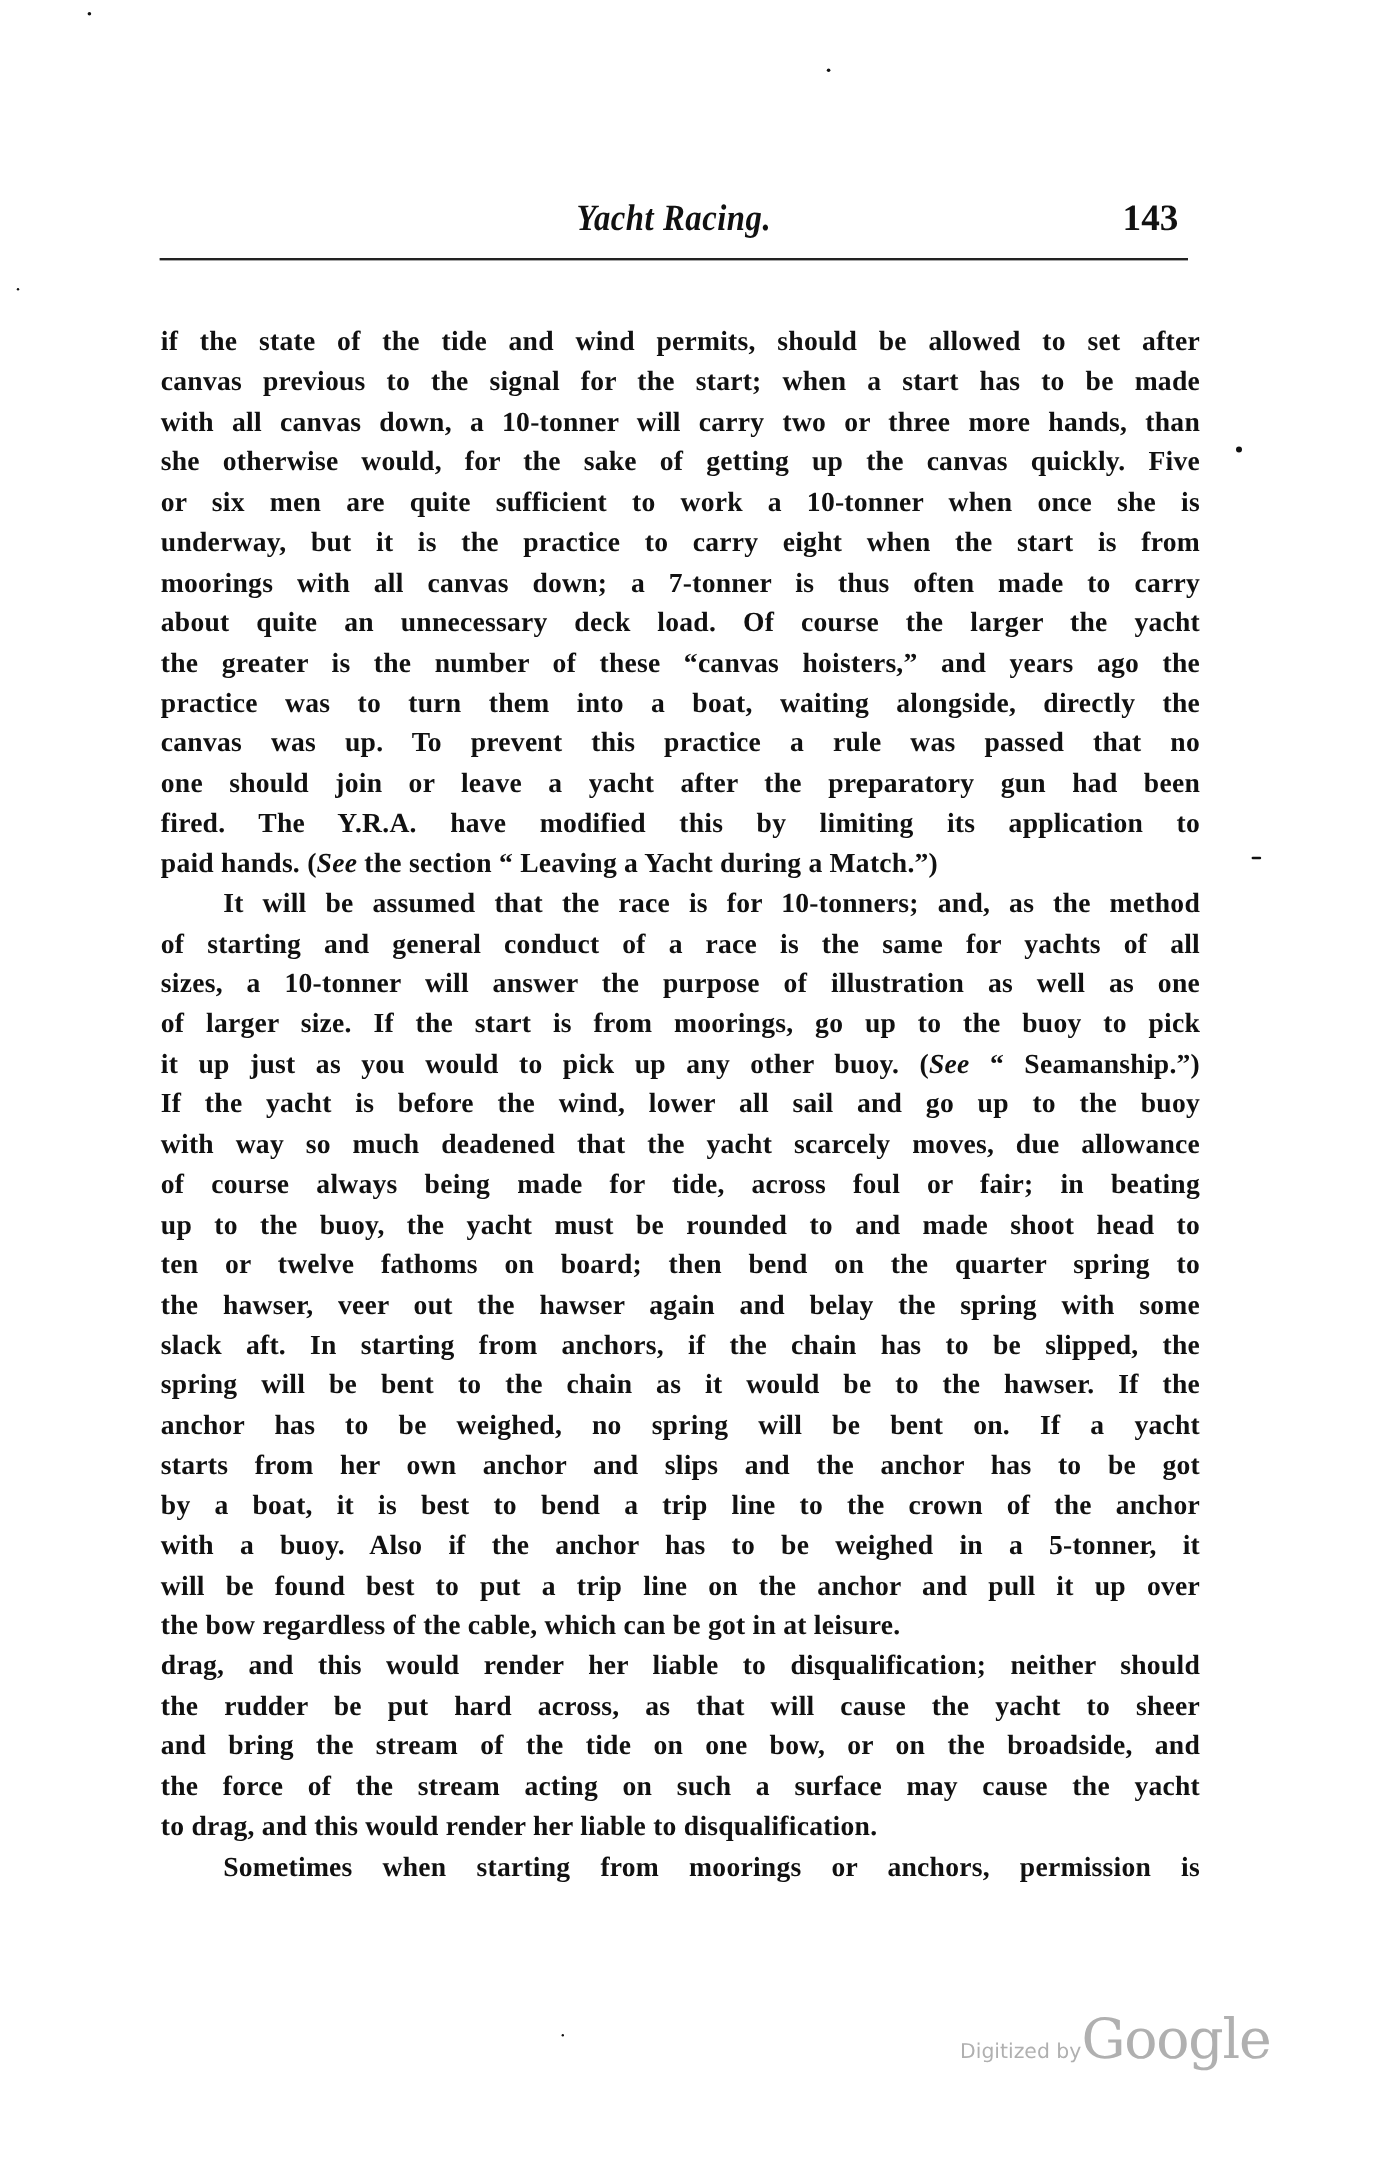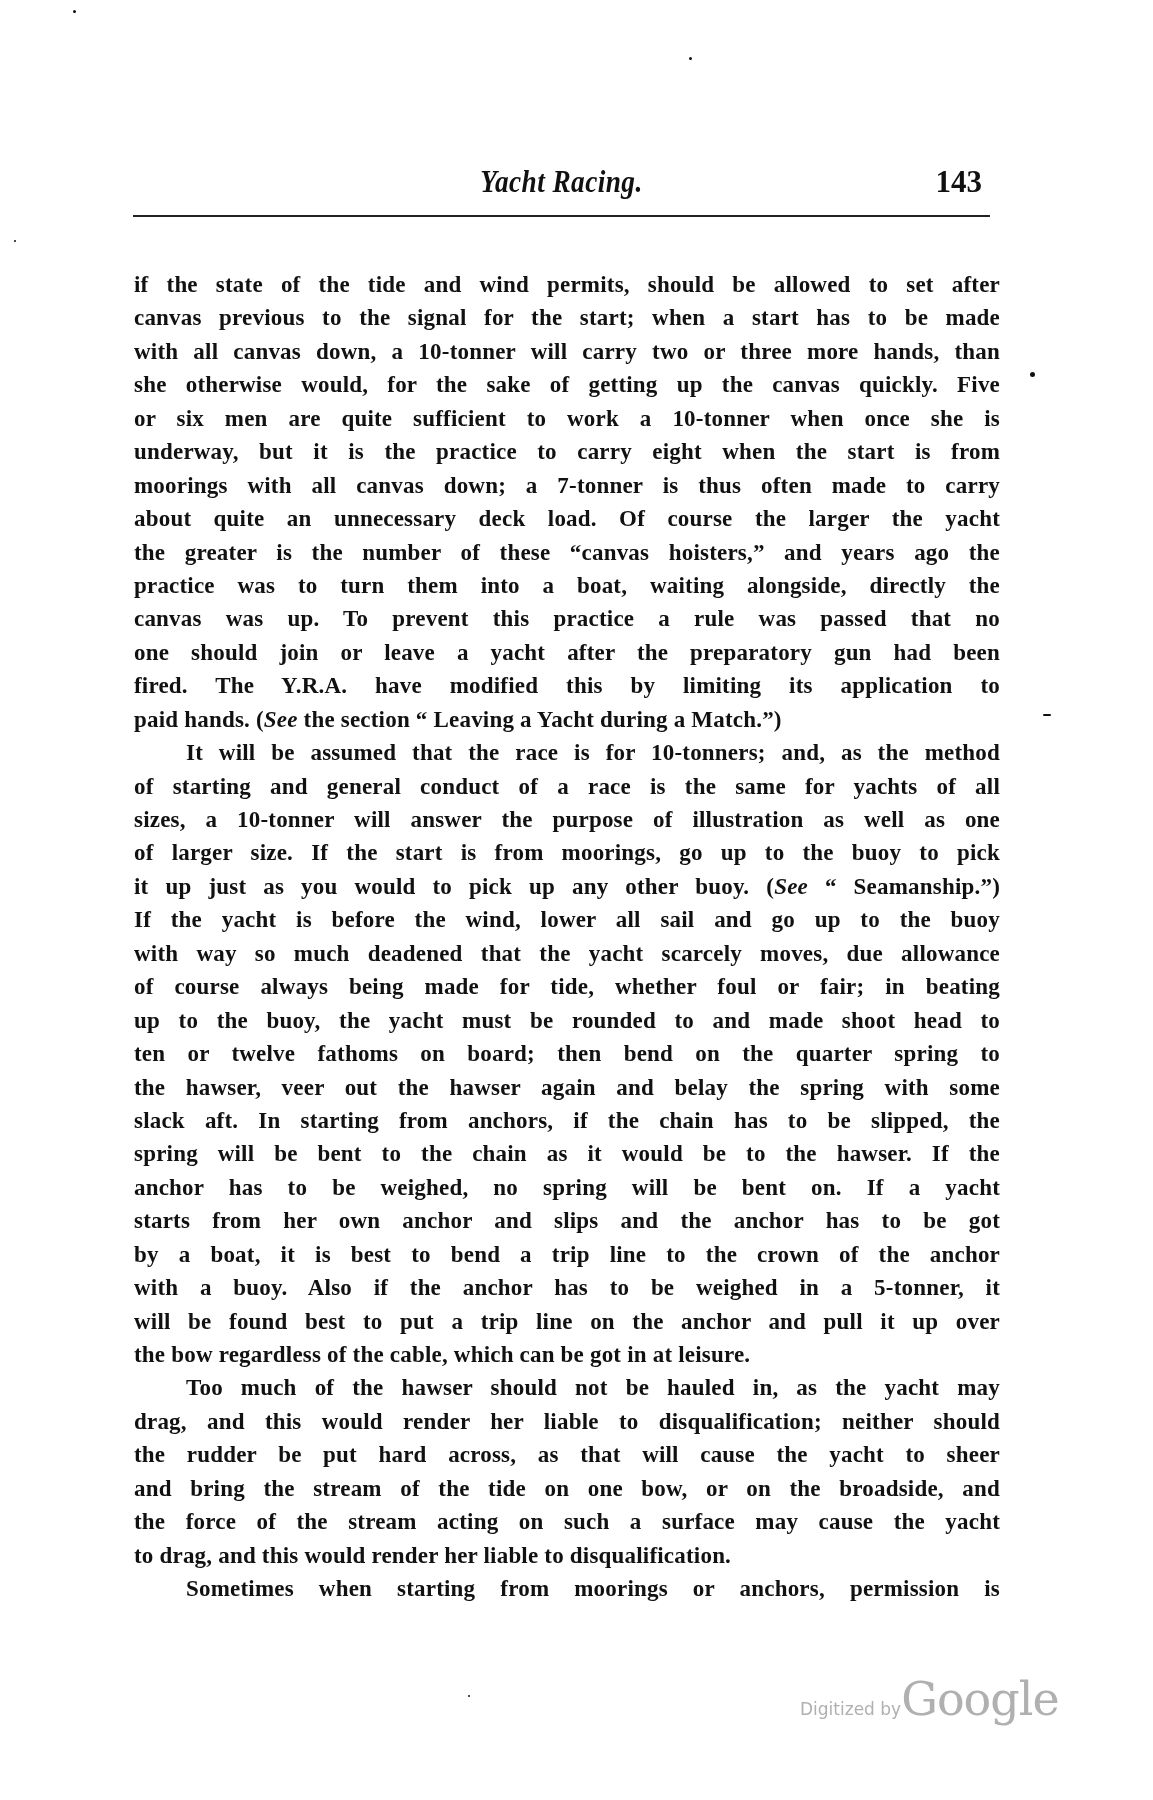--- a/index.html
+++ b/index.html
@@ -66,34 +66,33 @@
   <div class="line">fired.  The Y.R.A. have modified this by limiting its application to</div>
   <div class="line last"><span>paid hands.  (</span><i>See</i><span> the section “ Leaving a Yacht during a Match.”)</span></div>
 
   <div class="line indent">It will be assumed that the race is for 10-tonners; and, as the method</div>
   <div class="line">of starting and general conduct of a race is the same for yachts of all</div>
   <div class="line">sizes, a 10-tonner will answer the purpose of illustration as well as one</div>
   <div class="line">of larger size.  If the start is from moorings, go up to the buoy to pick</div>
   <div class="line"><span>it up just as you would to pick up any other buoy.  (</span><i>See</i><span> “ Seamanship.”)</span></div>
   <div class="line">If the yacht is before the wind, lower all sail and go up to the buoy</div>
   <div class="line">with way so much deadened that the yacht scarcely moves, due allowance</div>
-  <div class="line">of course always being made for tide, whether foul or fair; in beating</div>
+  <div class="line">of course always being made for tide, across foul or fair; in beating</div>
   <div class="line">up to the buoy, the yacht must be rounded to and made shoot head to</div>
   <div class="line">ten or twelve fathoms on board; then bend on the quarter spring to</div>
   <div class="line">the hawser, veer out the hawser again and belay the spring with some</div>
   <div class="line">slack aft.  In starting from anchors, if the chain has to be slipped, the</div>
   <div class="line">spring will be bent to the chain as it would be to the hawser.  If the</div>
   <div class="line">anchor has to be weighed, no spring will be bent on.  If a yacht</div>
   <div class="line">starts from her own anchor and slips and the anchor has to be got</div>
   <div class="line">by a boat, it is best to bend a trip line to the crown of the anchor</div>
   <div class="line">with a buoy.  Also if the anchor has to be weighed in a 5-tonner, it</div>
   <div class="line">will be found best to put a trip line on the anchor and pull it up over</div>
   <div class="line last">the bow regardless of the cable, which can be got in at leisure.</div>
 
-  <div class="line indent">Too much of the hawser should not be hauled in, as the yacht may</div>
   <div class="line">drag, and this would render her liable to disqualification; neither should</div>
   <div class="line">the rudder be put hard across, as that will cause the yacht to sheer</div>
   <div class="line">and bring the stream of the tide on one bow, or on the broadside, and</div>
   <div class="line">the force of the stream acting on such a surface may cause the yacht</div>
   <div class="line last">to drag, and this would render her liable to disqualification.</div>
 
   <div class="line indent">Sometimes when starting from moorings or anchors, permission is</div>
 </div>
 
 <div class="mark" style="left:73px;top:10px;width:3px;height:3px;"></div>

